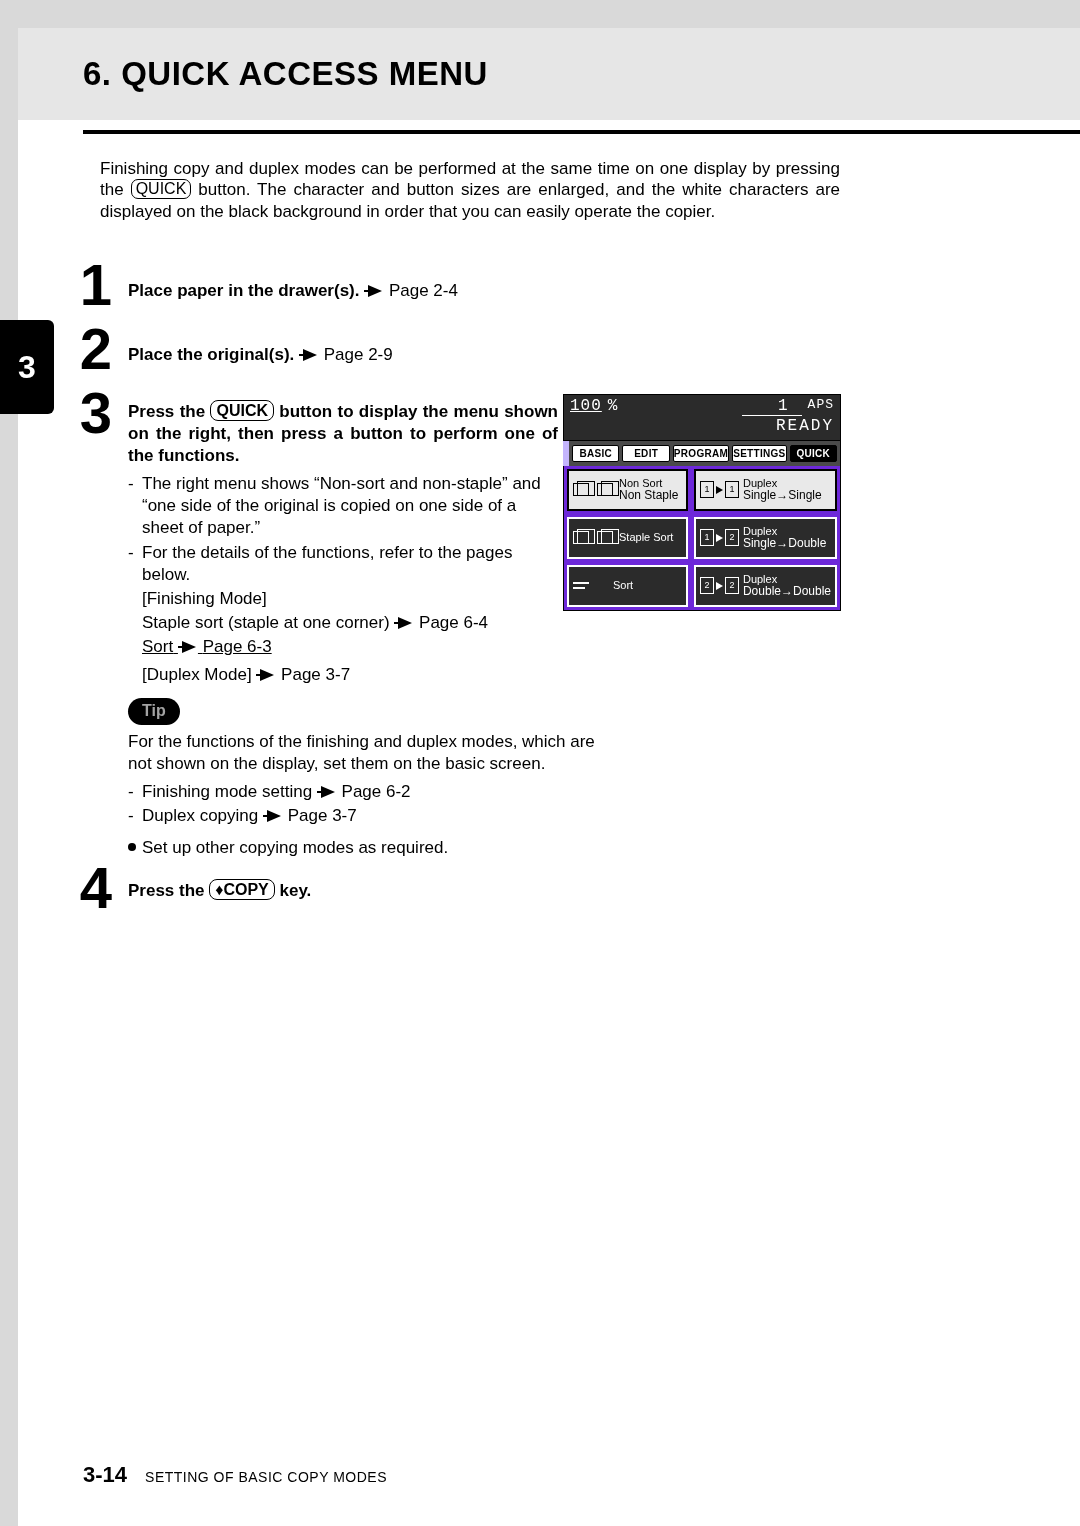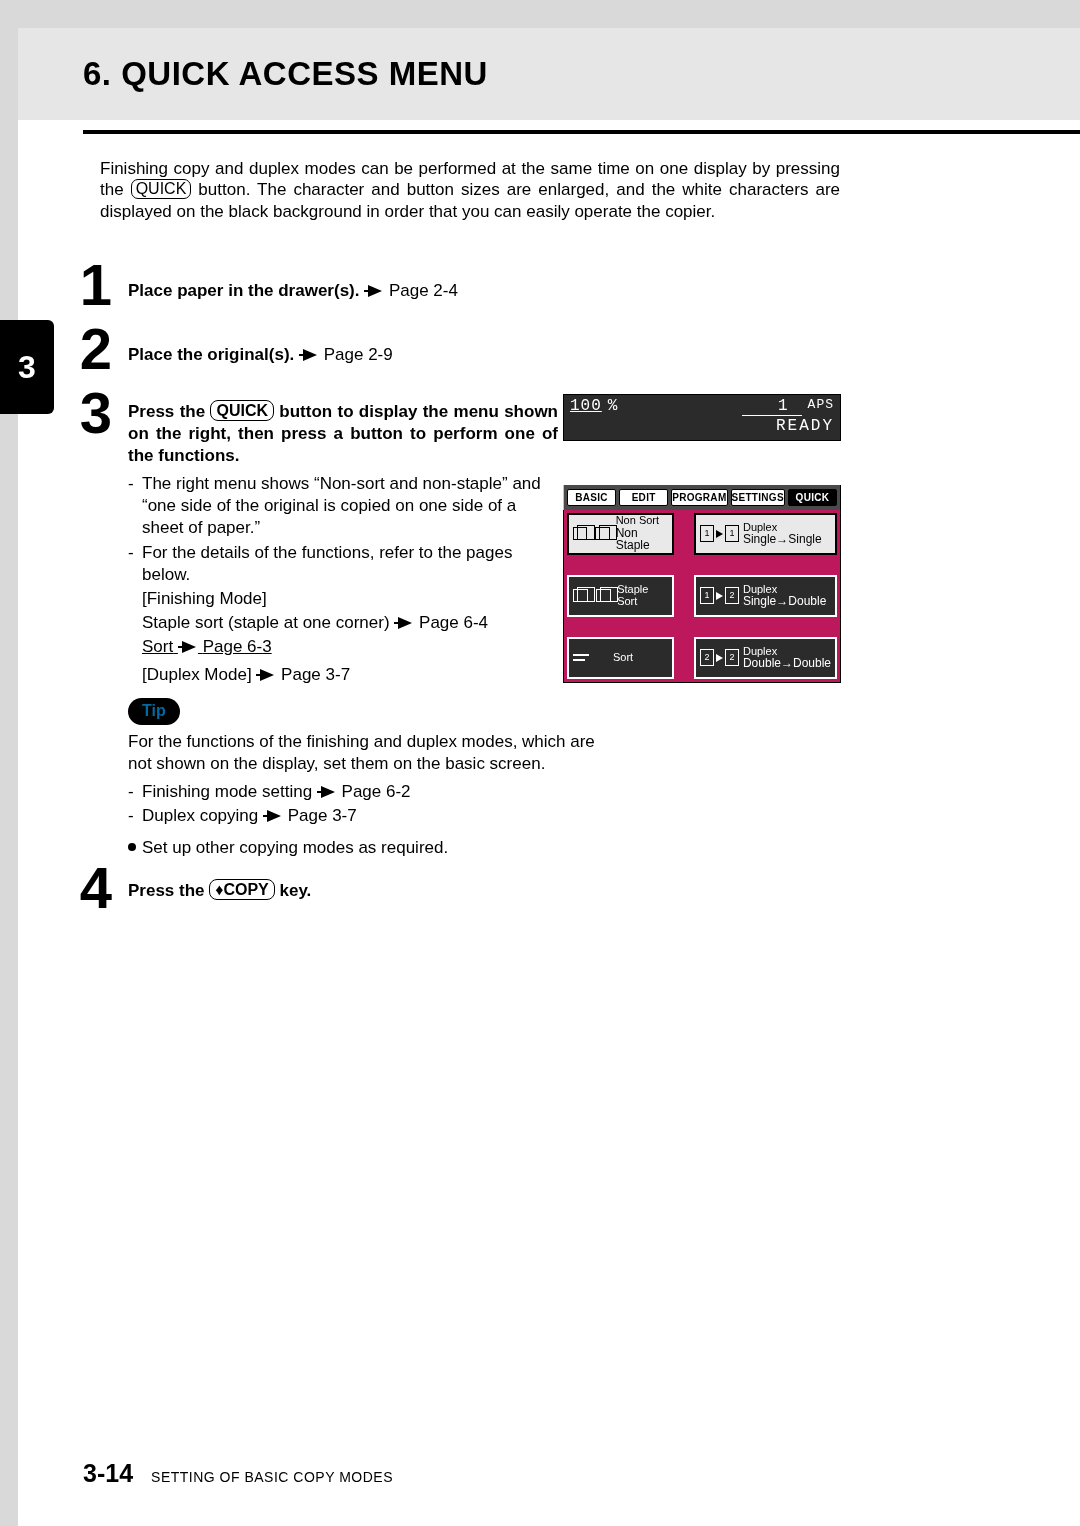--- a/index.html
+++ b/index.html
@@ -64,21 +64,21 @@
     vertical-align: -1px; margin: 0 2px 0 4px; position: relative;
   }
   .arrow::before {
     content: ""; position: absolute; left: -18px; top: -1px; width: 6px; height: 2px;
     background: #000;
   }
   .sub-list { margin-top: 6px; }
   .sub-list .dash { display: flex; margin-top: 2px; }
   .sub-list .dash .d { width: 14px; flex: 0 0 14px; }
   .tip-badge {
-    display: inline-block; background: #000; color: #0369a1; font-weight: bold;
+    display: inline-block; background: #000; color: #a3a3a3; font-weight: bold;
     border-radius: 14px; padding: 3px 14px; font-size: 16px; margin-top: 12px;
   }
   .dot {
     display: inline-block; width: 8px; height: 8px; background: #000;
     border-radius: 50%; vertical-align: 2px; margin-right: 6px;
   }
   .lcd {
     position: absolute; left: 563px; top: 394px; width: 278px;
   }
   .lcd-top {
@@ -87,31 +87,31 @@
     border: 1px solid #000;
   }
   .lcd-top-row1 { display: flex; align-items: flex-start; }
   .lcd-100 { text-decoration: underline; letter-spacing: 1px; }
   .lcd-pct { margin-left: 6px; }
   .lcd-1 { margin-left: auto; border-bottom: 1px solid #fff; padding: 0 14px 0 36px; }
   .lcd-aps { margin-left: 6px; font-size: 13px; letter-spacing: 1px; }
   .lcd-ready { letter-spacing: 2px; margin-top: 2px; text-align: right; }
   .lcd-tabs {
     display: flex; gap: 3px; background: #4a4a4a; padding: 4px 3px;
-    border-left: 1px solid #c4b5fd; border-right: 1px solid #000; margin-top: 44px;
+    border-left: 6px solid #c4b5fd; border-right: 1px solid #000;
   }
   .lcd-tab {
     flex: 1; background: #fff; color: #000; font-size: 10px; font-weight: bold;
     text-align: center; padding: 2px 0; border: 1px solid #000; border-radius: 2px;
     letter-spacing: 0.3px;
   }
   .lcd-tab.active { background: #000; color: #fff; }
   .lcd-grid {
-    display: grid; grid-template-columns: 1fr 1fr; gap: 14px;
-    background: #be185d; border: 1px solid #000; border-top: none;
+    display: grid; grid-template-columns: 1fr 1fr; gap: 0;
+    background: #6d28d9; border: 1px solid #000; border-top: none;
   }
   .lcd-cell {
     border: 2px double #fff; margin: 3px; background: #2b2b2b; color: #fff;
     height: 42px; display: flex; align-items: center; padding: 0 4px;
     font-size: 11px; position: relative;
   }
   .lcd-cell.sel { background: #e9e9e9; color: #000; border: 2px double #000; }
   .lcd-icon {
     width: 16px; height: 13px; border: 1px solid currentColor; margin-right: 2px;
     position: relative; display: inline-block;
@@ -135,21 +135,21 @@
     display: inline-block; width: 16px; height: 12px; position: relative;
   }
   .lcd-sort-lines::before, .lcd-sort-lines::after {
     content: ""; position: absolute; left: 0; height: 2px; background: currentColor;
   }
   .lcd-sort-lines::before { top: 2px; width: 16px; }
   .lcd-sort-lines::after { top: 7px; width: 12px; }
   .footer {
     position: absolute; left: 83px; bottom: 38px; display: flex; align-items: baseline;
   }
-  .footer .pg { font-size: 25px; font-weight: bold; margin-right: 18px; }
+  .footer .pg { font-size: 22px; font-weight: bold; margin-right: 18px; }
   .footer .lbl { font-size: 14px; letter-spacing: 0.5px; }
   .step3-body { width: 430px; text-align: justify; }
   .step3-rest { width: 430px; }
 </style>
 </head>
 <body>
 
 <div class="page">
   <div class="grey-top"></div>
   <div class="grey-left"></div>

